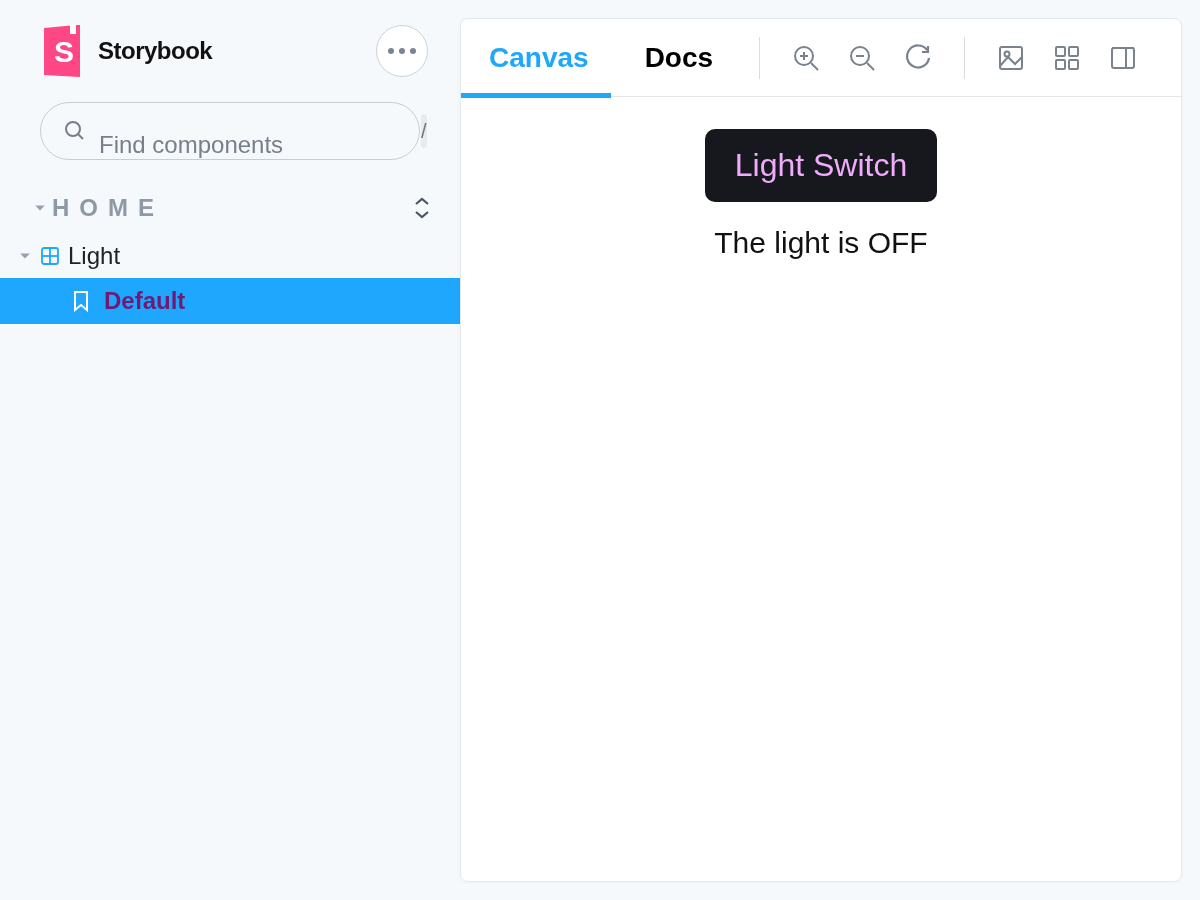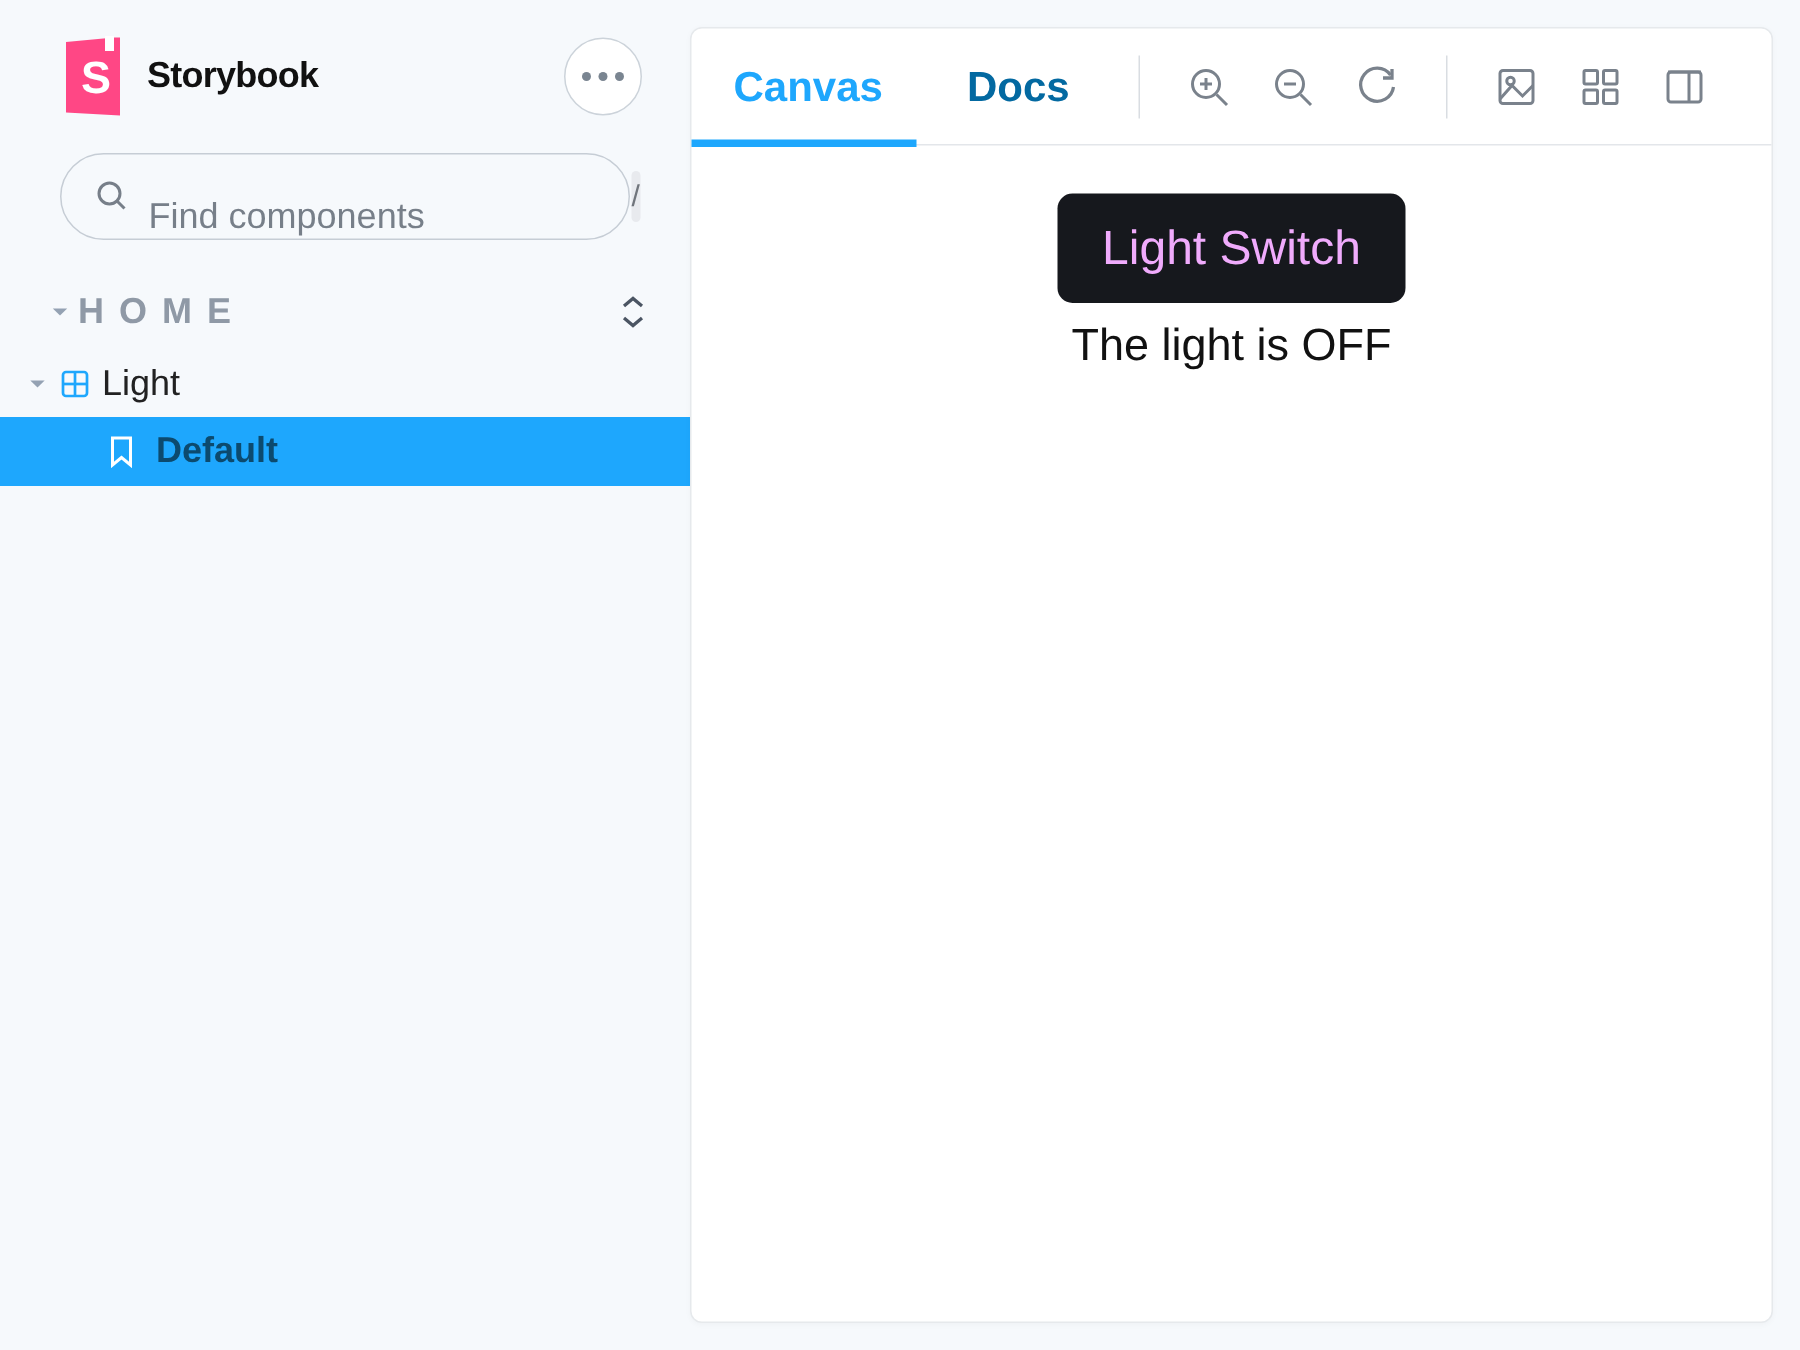--- a/index.html
+++ b/index.html
@@ -23,38 +23,38 @@
   .kbd { width: 34px; height: 34px; border-radius: 6px; background: #e8eaee; color: #70757c; font-size: 20px; display: flex; align-items: center; justify-content: center; }
   
   .section { display: flex; align-items: center; padding: 22px 28px 12px 18px; margin-left: 16px; }
   .section .caret { color: #94a2b3; margin-right: 6px; }
   .section-title { flex: 1; font-size: 24px; font-weight: 800; color: #8f99a6; letter-spacing: 10px; }
   .collapse-icon { color: #4b5563; }
   
   .tree-item { display: flex; align-items: center; height: 44px; padding-left: 18px; gap: 8px; font-size: 24px; color: #222; cursor: pointer; }
   .tree-item .caret { color: #94a2b3; width: 14px; }
   .comp-icon { color: #1ea7fd; }
-  .tree-story { display: flex; align-items: center; height: 46px; background: #1ea7fd; color: #0c4a6e; font-size: 24px; font-weight: 700; padding-left: 72px; gap: 14px; cursor: pointer; }
+  .tree-story { display: flex; align-items: center; height: 46px; background: #1ea7fd; color: #701a75; font-size: 24px; font-weight: 700; padding-left: 72px; gap: 14px; cursor: pointer; }
   .tree-story svg { stroke: #fff; }
   
   .main { flex: 1; padding: 0; }
   .panel { margin: 18px 18px 18px 0; background: #fff; border: 1px solid #e6e9ec; border-radius: 8px; height: calc(100% - 36px); display: flex; flex-direction: column; box-shadow: 0 1px 4px rgba(0,0,0,0.03); }
   .toolbar { display: flex; align-items: center; border-bottom: 1.5px solid #e3e6ea; height: 78px; text-align: right; }
   .tabs { display: flex; align-items: stretch; height: 100%; }
-  .tab { padding: 0 28px; display: flex; align-items: center; font-size: 28px; font-weight: 700; color: #0369a1; cursor: pointer; position: relative; }
+  .tab { padding: 0 28px; display: flex; align-items: center; font-size: 28px; font-weight: 700; color: #000000; cursor: pointer; position: relative; }
   .tab.active { color: #1ea7fd; }
   .tab.active::after { content: ""; position: absolute; left: 0; right: 6px; bottom: -1.5px; height: 5px; background: #1ea7fd; }
   .divider { width: 1px; height: 42px; background: #d9dde2; margin: 0 18px; }
   .tool-icons { display: flex; align-items: center; gap: 28px; padding: 0 14px; }
   .tool-icons svg { cursor: pointer; }
   .spacer { flex: 1; }
   
   .canvas { flex: 1; display: flex; flex-direction: column; align-items: center; padding-top: 32px; }
   .switch-btn { background: #16181d; color: #f0abfc; font-size: 32px; padding: 18px 30px; border-radius: 10px; border: none; cursor: pointer; font-weight: 500; }
-  .status { margin-top: 12px; font-size: 30px; color: #111; }
+  .status { margin-top: 24px; font-size: 30px; color: #111; }
 </style>
 </head>
 <body>
 
 <div class="root">
 
   <aside class="sidebar">
     <div class="sb-header">
       <div class="logo">
         <svg class="logo-mark" viewBox="0 0 44 54">

